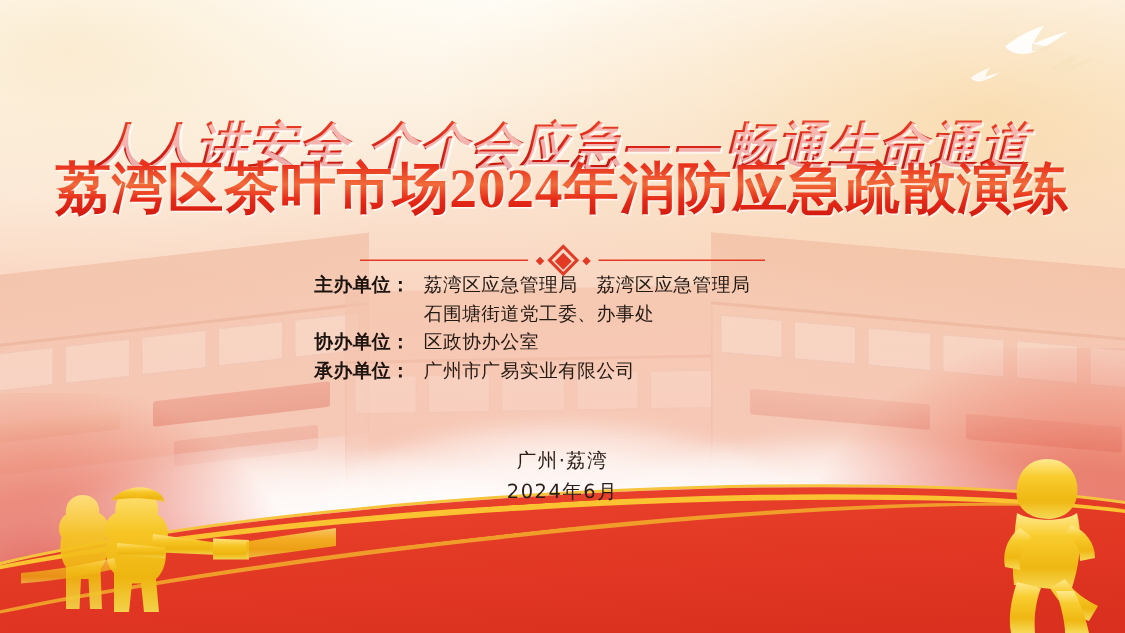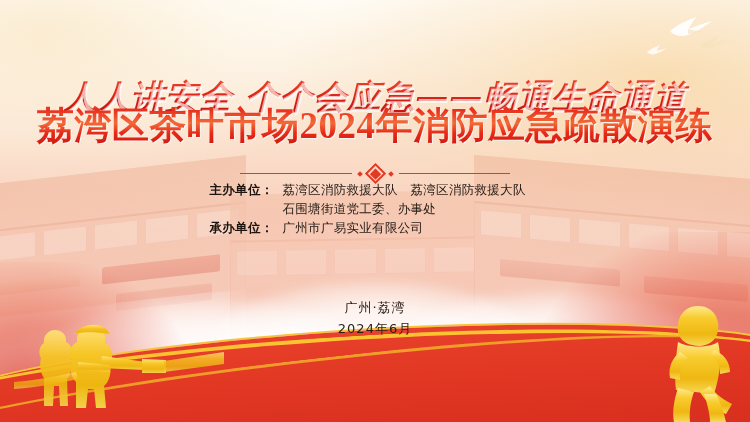--- a/index.html
+++ b/index.html
@@ -475,27 +475,29 @@
     <div class="div-line"></div>
     <div class="div-dot"></div>
     <div class="div-diamond"></div>
     <div class="div-dot"></div>
     <div class="div-line"></div>
   </div>
 
   <div class="org-block">
     <div class="org-row">
       <span class="org-label">主办单位：</span>
-      <span class="org-value">荔湾区消防救援大队　荔湾区消防救援大队</span>
+      <span class="org-value">荔湾区应急管理局　荔湾区应急管理局</span>
     </div>
     <div class="org-row">
       <span class="org-label"></span>
       <span class="org-value cont">石围塘街道党工委、办事处</span>
     </div>
     <div class="org-row">
+      <span class="org-label">协办单位：</span>
+      <span class="org-value">区政协办公室</span>
     </div>
     <div class="org-row">
       <span class="org-label">承办单位：</span>
       <span class="org-value">广州市广易实业有限公司</span>
     </div>
   </div>
 
   <div class="place-block">
     <div>广州·荔湾</div>
     <div>2024年6月</div>

